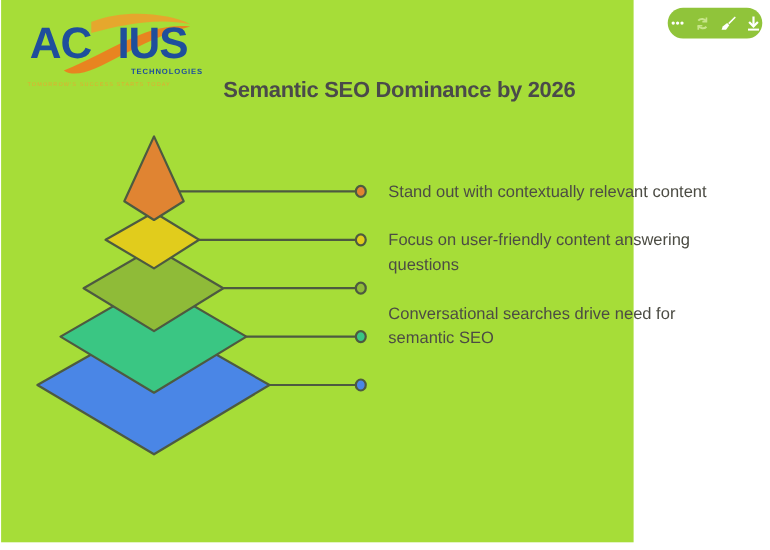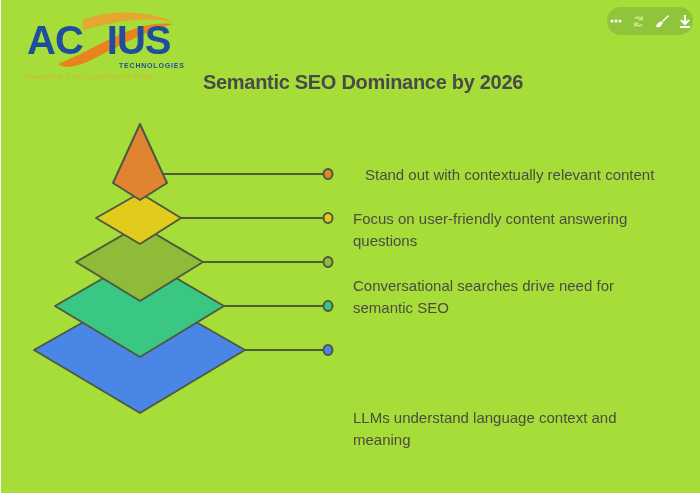--- a/index.html
+++ b/index.html
@@ -1,17 +1,17 @@
 <!DOCTYPE html>
 <html><head>
 <meta charset="utf-8">
 <style>
   html,body{margin:0;padding:0;}
   body{width:700px;height:500px;background:#ffffff;position:relative;overflow:hidden;font-family:"Liberation Sans",sans-serif;}
-  .canvas{position:absolute;left:1px;top:0;width:699px;height:493px;background:#a6dd38;}
+  .canvas{position:absolute;left:1px;top:0;width:575px;height:493px;background:#a6dd38;}
   .logo{position:absolute;left:22px;top:8px;width:160px;height:72px;}
   .title{position:absolute;left:202px;top:46px;font-size:20px;font-weight:bold;color:#4a4a4a;letter-spacing:-0.3px;white-space:nowrap;margin-top:25px;}
   .toolbar{position:absolute;left:606px;top:7px;width:86px;height:28px;border-radius:14px;background:#90c43a;display:flex;align-items:center;justify-content:center;gap:9px;}
   .toolbar .ti{width:14px;height:14px;display:flex;align-items:center;justify-content:center;cursor:pointer;}
   .diagram{position:absolute;left:0;top:0;width:700px;height:500px;}
   .label{position:absolute;left:352px;font-size:15px;line-height:22px;color:#4c4c44;width:320px;}
 </style>
 </head>
 <body>
 
@@ -81,17 +81,16 @@
       <polygon points="139,124 112,183 139,200 166,183" fill="#e08432"></polygon>
 
       <ellipse cx="327" cy="174" rx="4.5" ry="5" fill="#e08432"></ellipse>
       <ellipse cx="327" cy="218" rx="4.5" ry="5" fill="#e1cc1c"></ellipse>
       <ellipse cx="327" cy="262" rx="4.5" ry="5" fill="#8fbb38"></ellipse>
       <ellipse cx="327" cy="306" rx="4.5" ry="5" fill="#3ac683"></ellipse>
       <ellipse cx="327" cy="350" rx="4.5" ry="5" fill="#4a86e6"></ellipse>
     </g>
   </svg>
 
-  <div class="label" style="top:164px;margin-left:12px;">Stand out with contextually relevant content</div>
+  <div class="label" style="top:164px;">Stand out with contextually relevant content</div>
   <div class="label" style="top:208px;">Focus on user-friendly content answering questions</div>
   <div class="label" style="top:275px;">Conversational searches drive need for semantic SEO</div>
-  <div class="label" style="top:407px;">LLMs understand language context and meaning</div>
 </div>
 
 </body></html>

